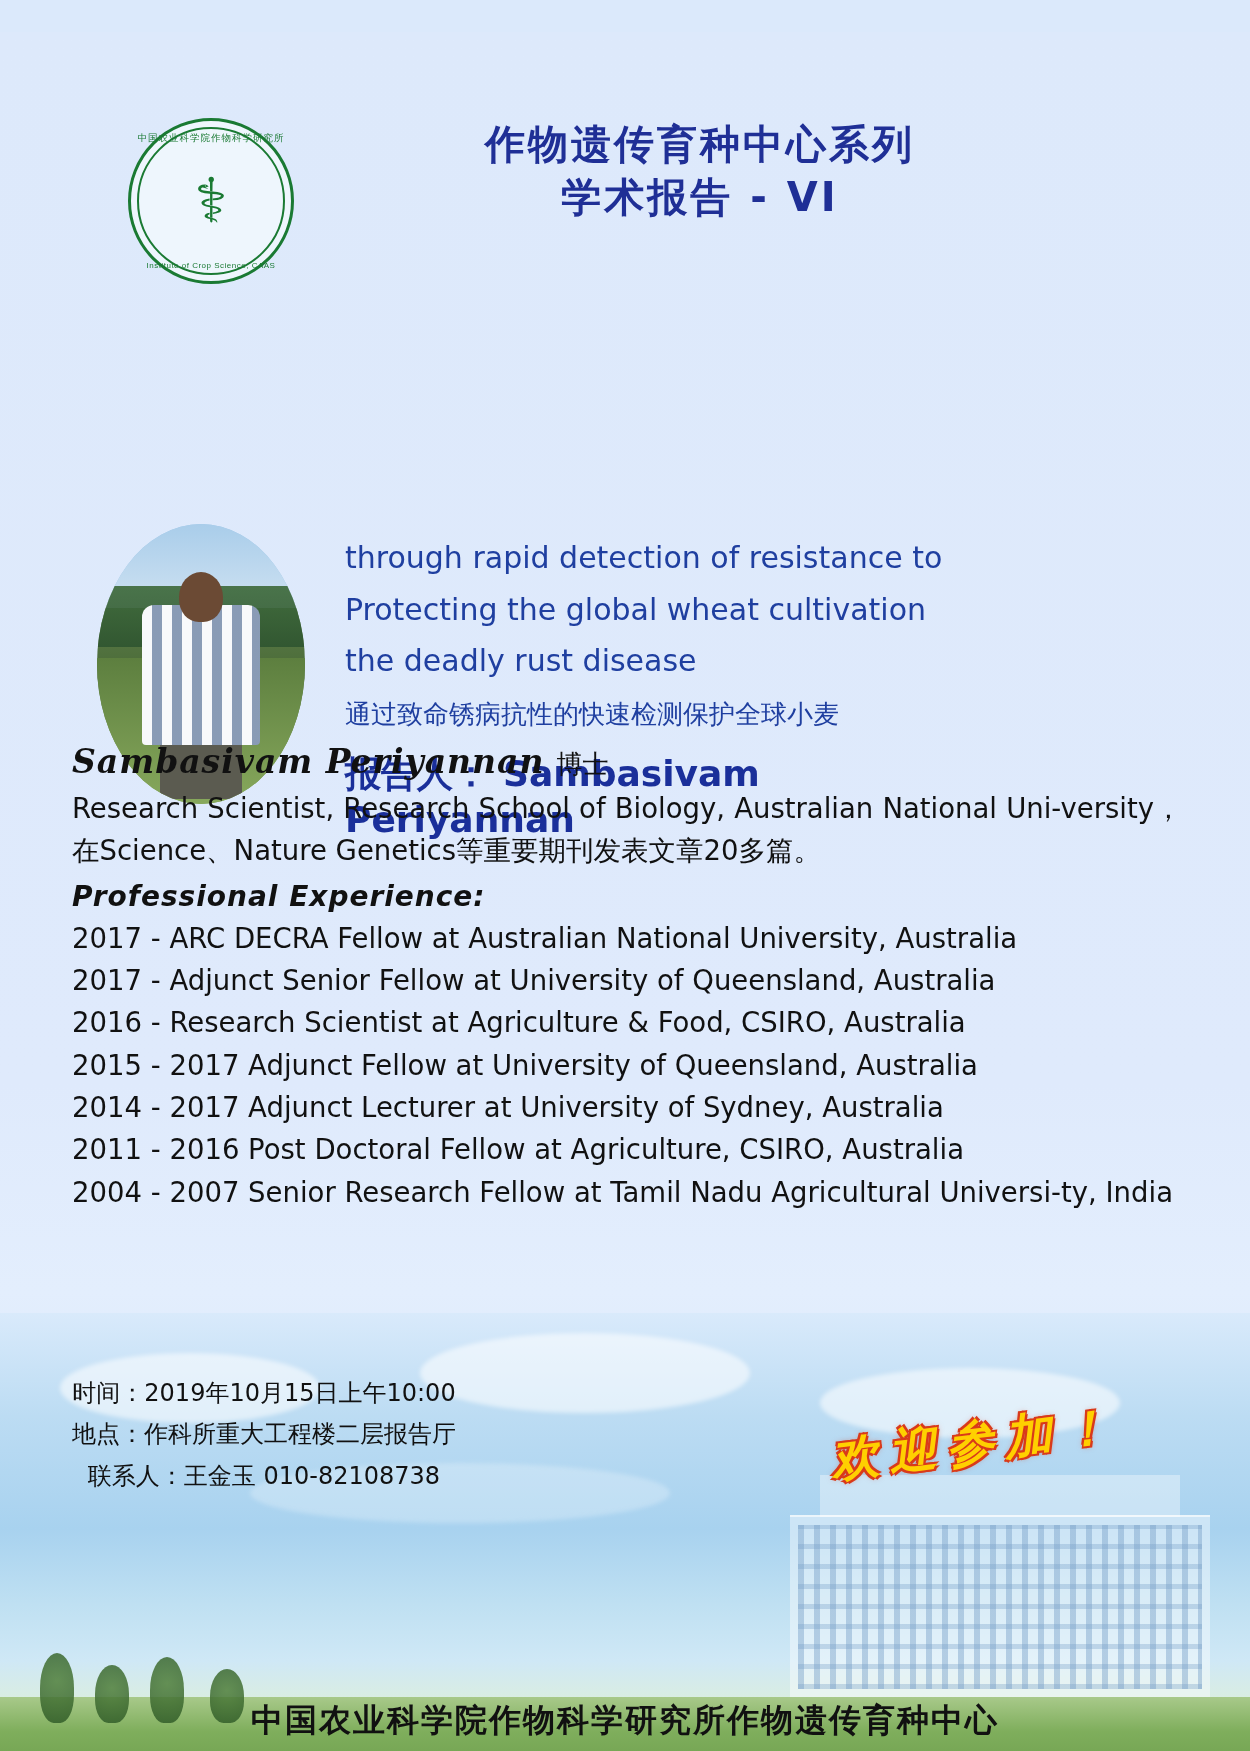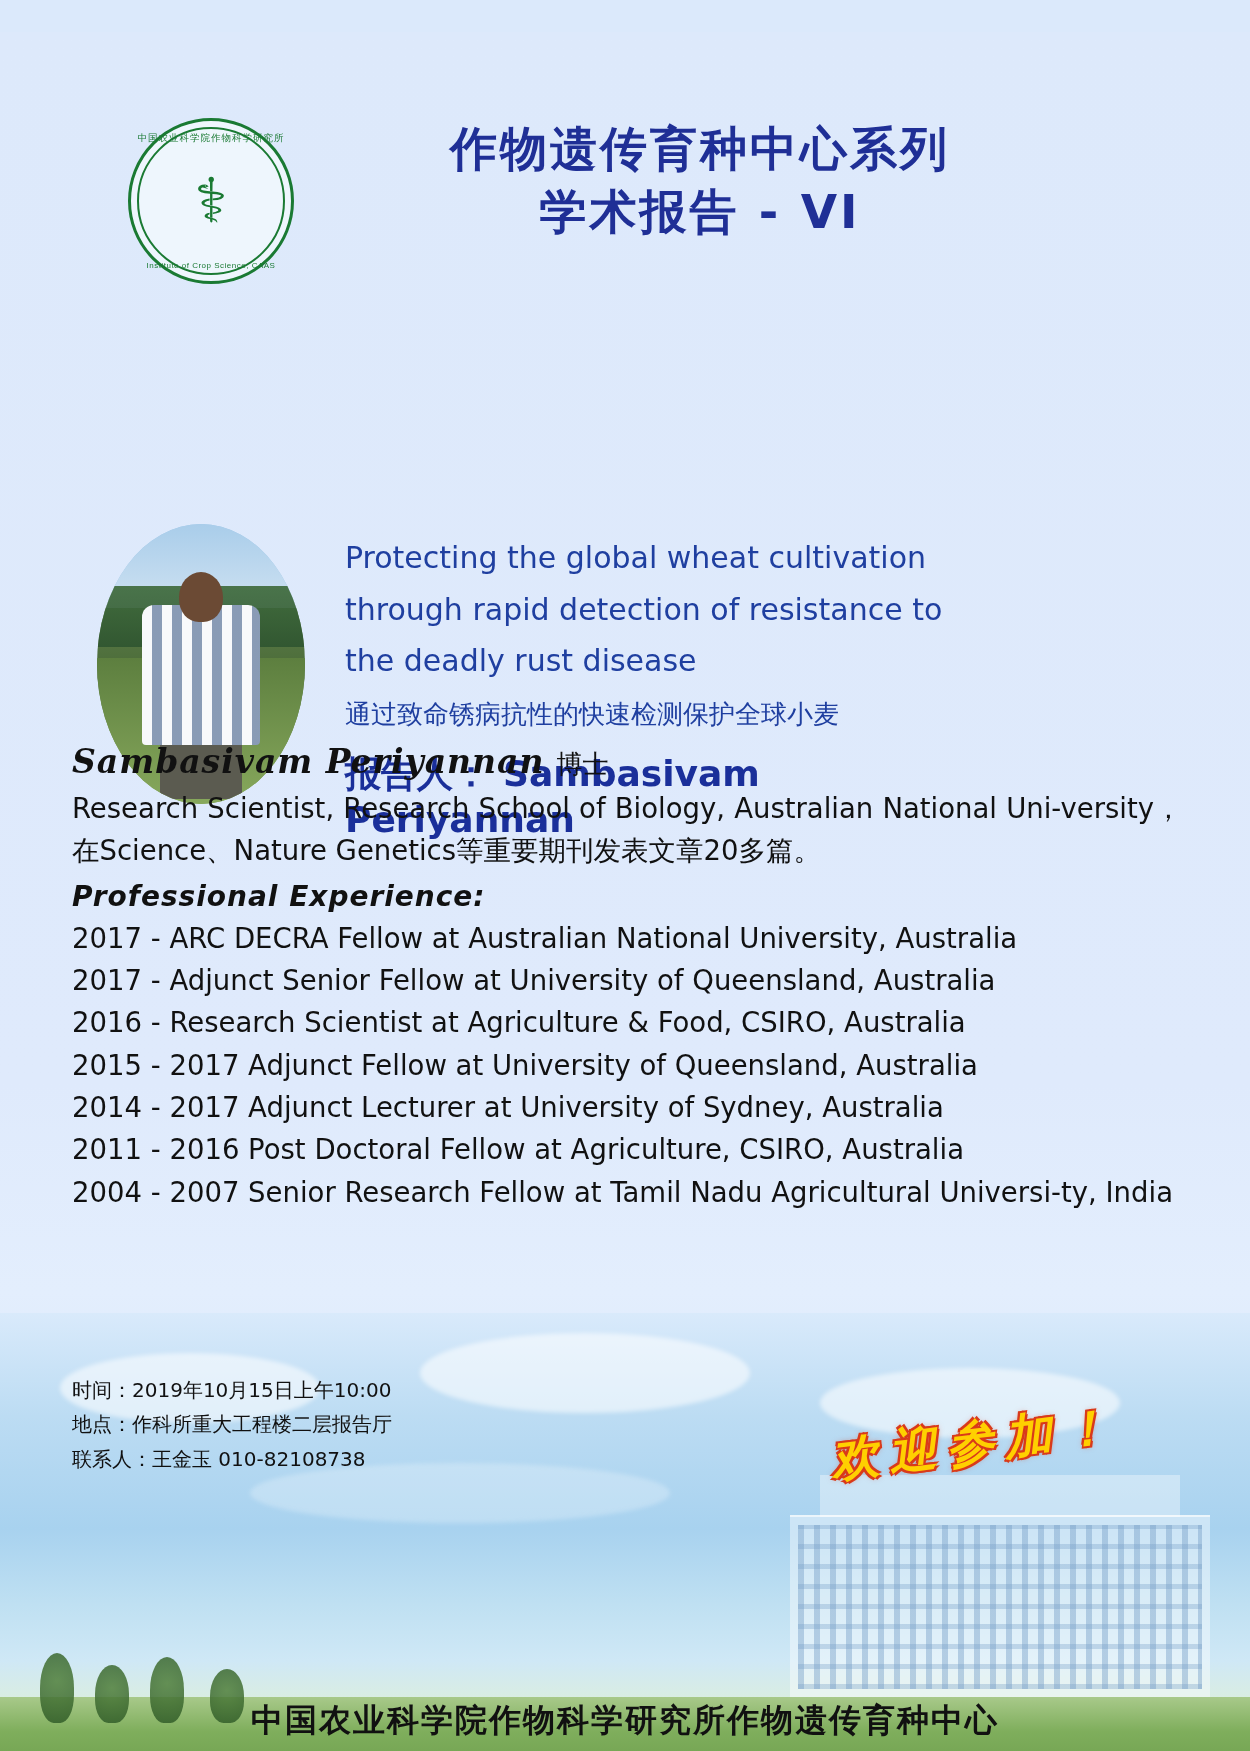--- a/index.html
+++ b/index.html
@@ -77,21 +77,21 @@
   .title-block {
     position: absolute;
     left: 310px;
     top: 86px;
     width: 780px;
     text-align: center;
     color: #1a2f8f;
   }
   .title-line {
     font-family: "DejaVu Sans", sans-serif;
-    font-size: 47px;
+    font-size: 40px;
     font-weight: bold;
     letter-spacing: 3px;
     line-height: 1.33;
     color: #1f2f96;
   }
 
   
   .mid {
     position: relative;
     height: 330px;
@@ -258,23 +258,24 @@
     opacity: .85;
   }
 
   .info {
     position: absolute;
     left: 72px;
     top: 60px;
     color: #111;
   }
   .info-line {
-    font-size: 20px;
+    font-size: 24px;
     line-height: 1.72;
     font-family: "DejaVu Sans", sans-serif;
+    text-align: center;
   }
   .welcome {
     position: absolute;
     right: 130px;
     top: 98px;
     font-family: "DejaVu Serif", serif;
     font-style: italic;
     font-weight: bold;
     font-size: 48px;
     color: #ffd000;
@@ -323,22 +324,22 @@
     <div class="photo">
       <div class="sky"></div>
       <div class="trees"></div>
       <div class="grass"></div>
       <div class="person-legs"></div>
       <div class="person-body"></div>
       <div class="person-head"></div>
     </div>
 
     <div class="topic">
+      <div class="topic-en">through rapid detection of resistance to</div>
       <div class="topic-en">Protecting the global wheat cultivation</div>
-      <div class="topic-en">through rapid detection of resistance to</div>
       <div class="topic-en">the deadly rust disease</div>
       <div class="topic-cn">通过致命锈病抗性的快速检测保护全球小麦</div>
       <div class="speaker-line">
         <span>报告人：</span><span class="name">Sambasivam Periyannan</span>
       </div>
     </div>
   </div>
 
   <div class="bio">
     <div>

